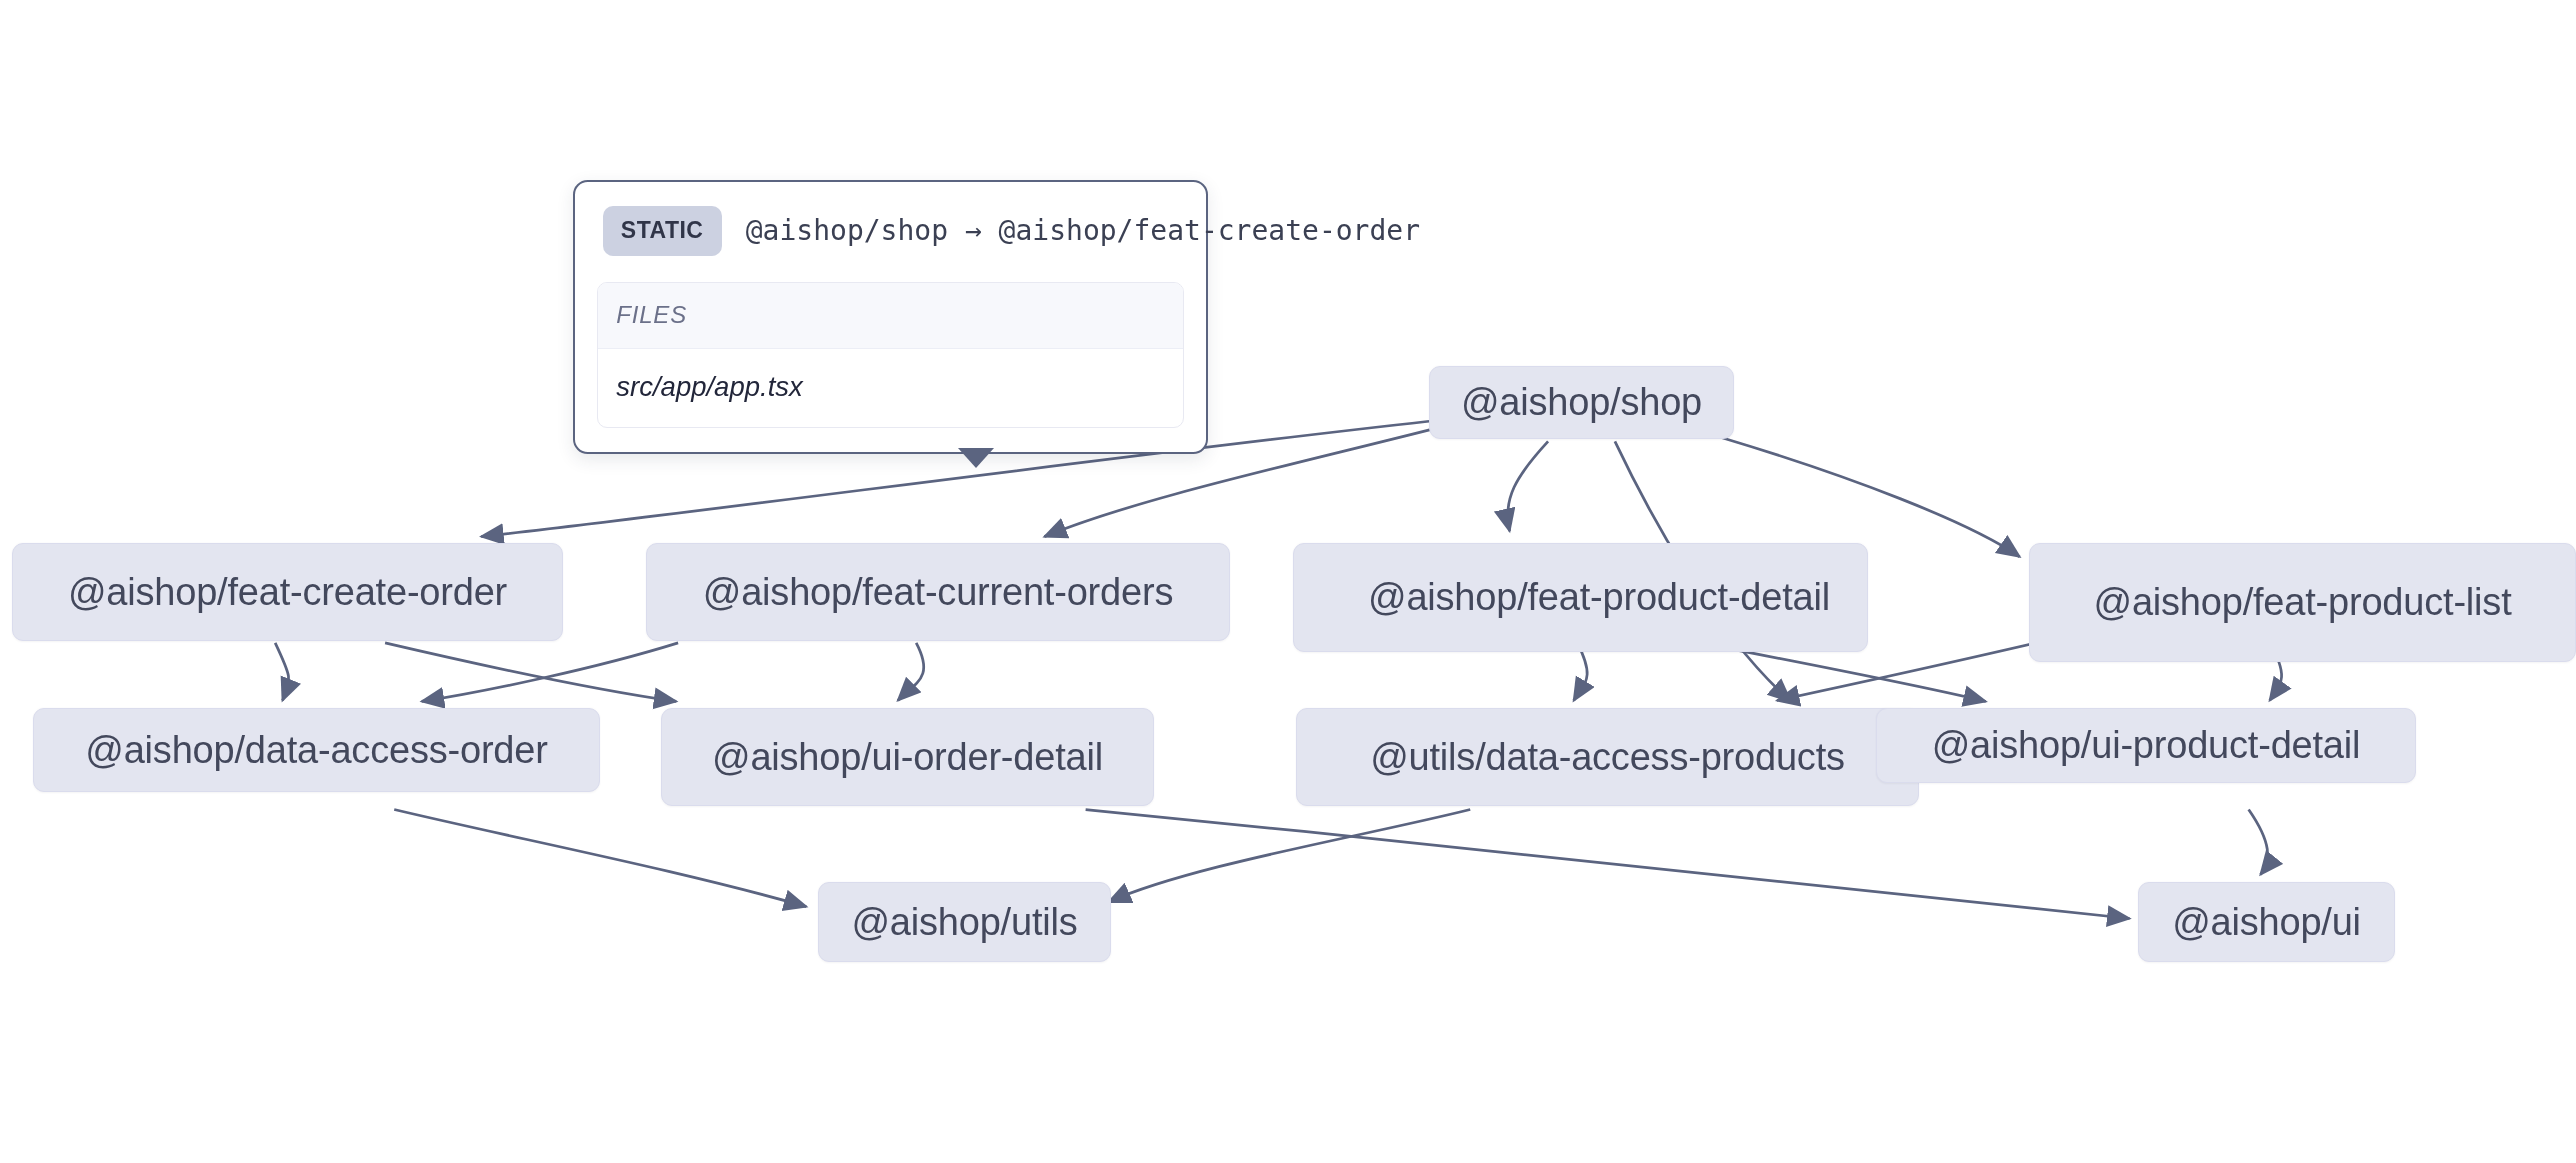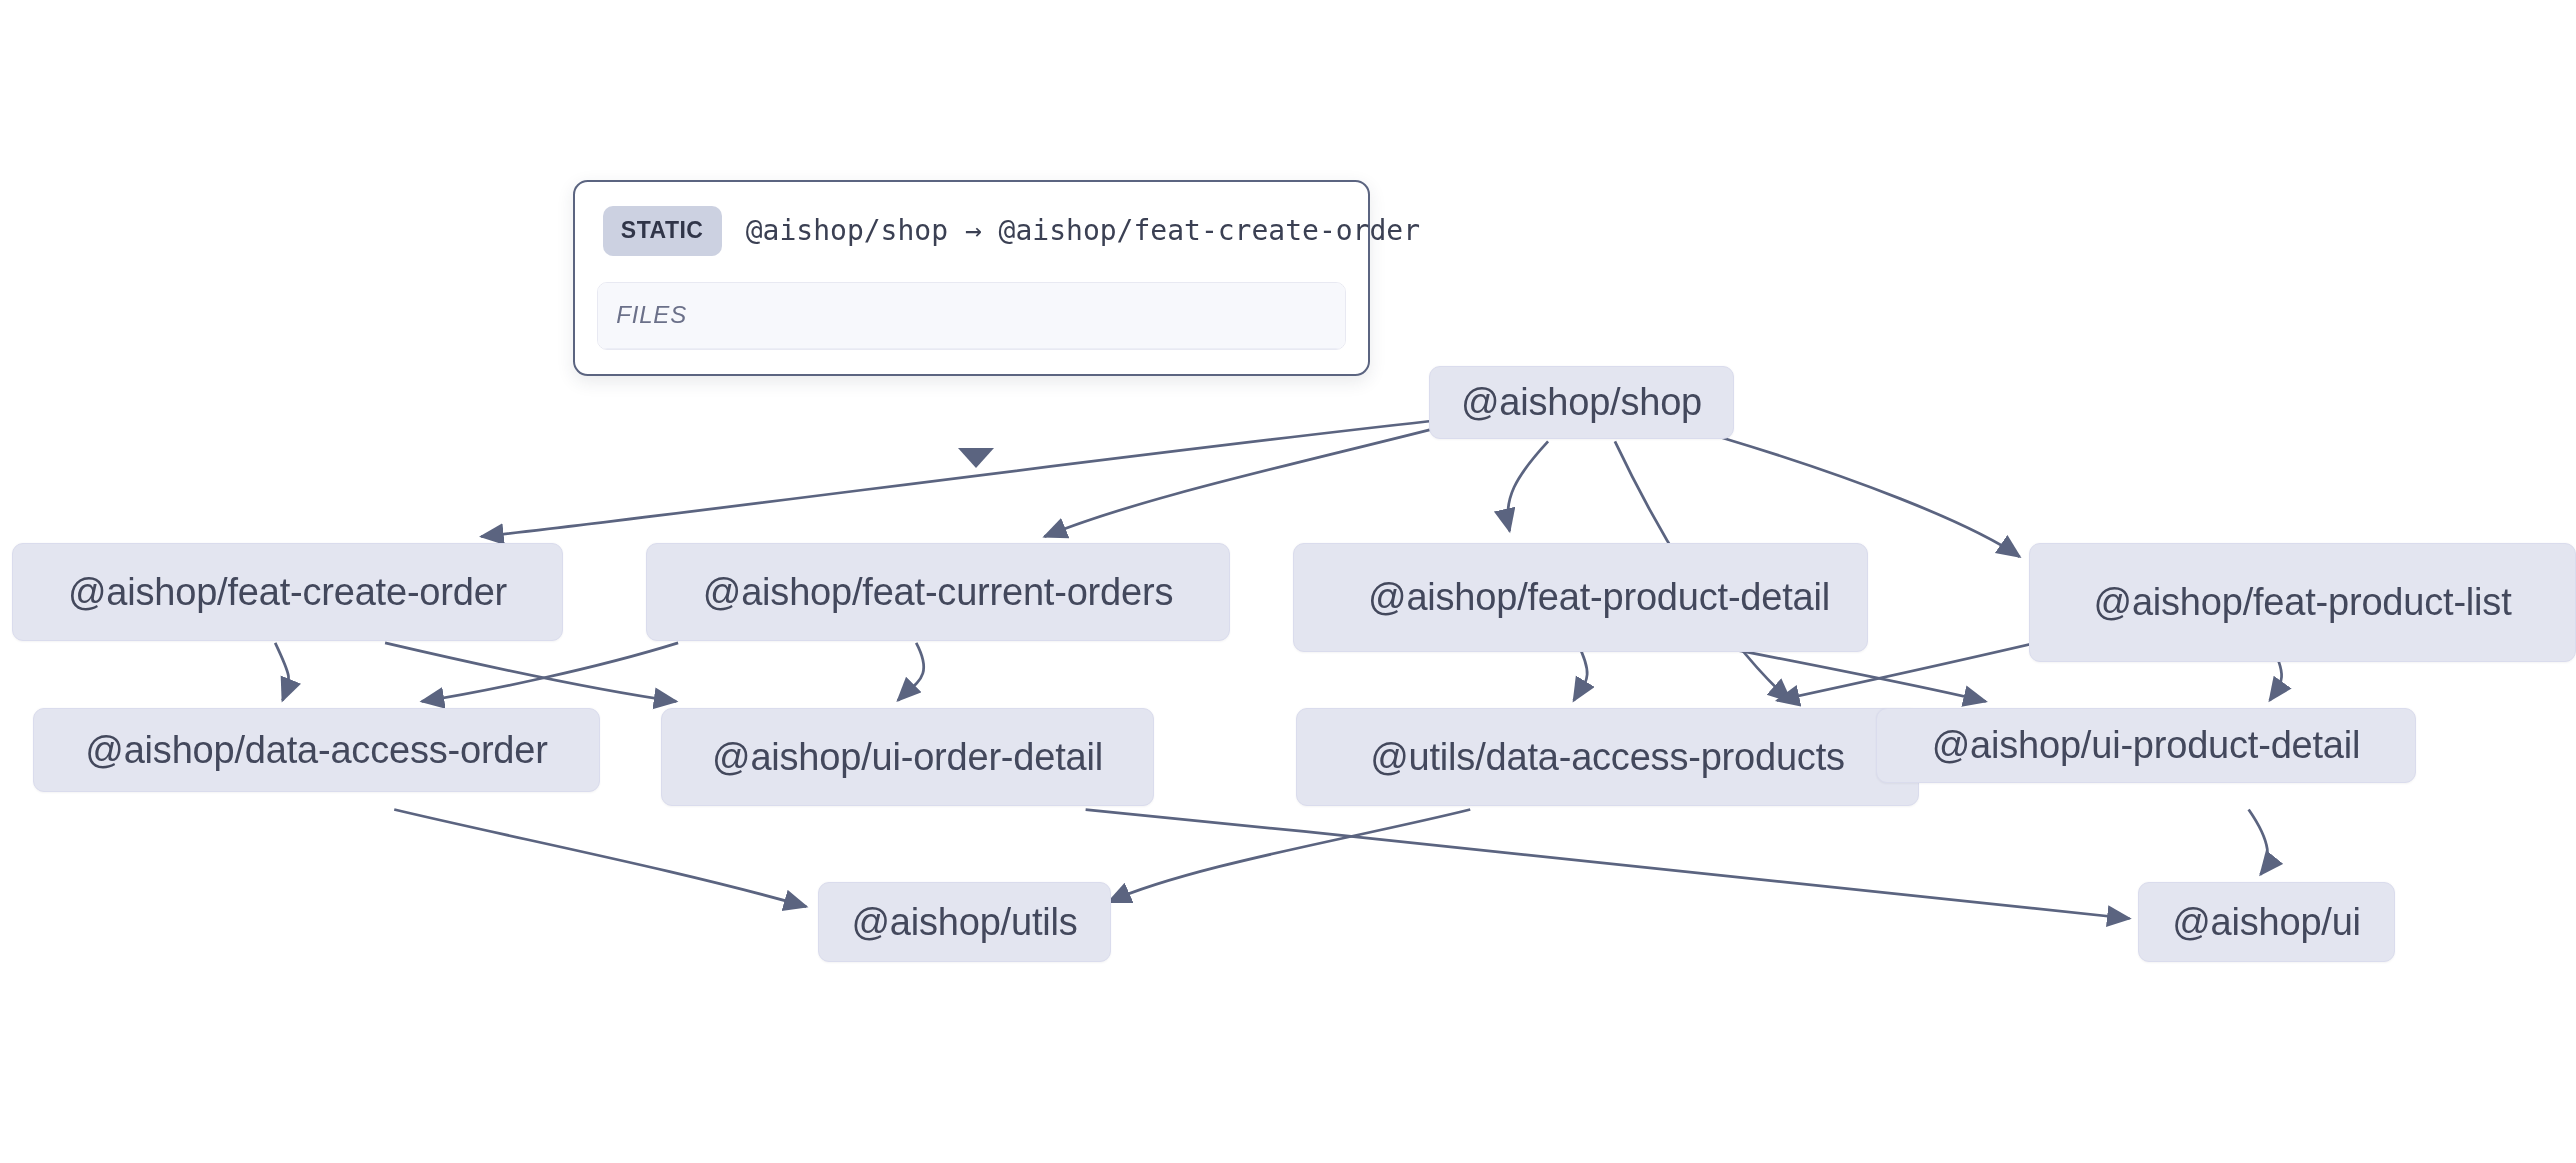--- a/index.html
+++ b/index.html
@@ -43,21 +43,21 @@
     font-family: "Liberation Sans", sans-serif;
     box-shadow: 0 0.9px 1.8px rgba(60,64,90,0.06);
   }
   .node-label { pointer-events: none; }
 
   
   #tooltip {
     position: absolute;
     left: 573px;
     top: 180px;
-    width: 797px;
+    width: 635px;
     box-sizing: border-box;
     background: #ffffff;
     border: 2.7px solid #5b6480;
     border-radius: 14.7px;
     padding: 20px 22px 24px 22px;
     box-shadow: 0 5.5px 16.5px rgba(40,45,70,0.10);
     z-index: 5;
   }
   #tooltip-tail {
     position: absolute;
@@ -210,18 +210,19 @@
     <span class="node-label">@aishop/ui</span>
   </div>
 
   <div id="tooltip">
     <div class="tt-header">
       <span class="tt-badge">STATIC</span>
       <span class="tt-title">@aishop/shop → @aishop/feat-create-order</span>
     </div>
     <div class="tt-panel">
       <div class="tt-panel-head">FILES</div>
+      <div class="tt-file">src/app/app.tsx</div>
     </div>
   </div>
   <div id="tooltip-tail"></div>
 
 </div>
 
 
 </body></html>

